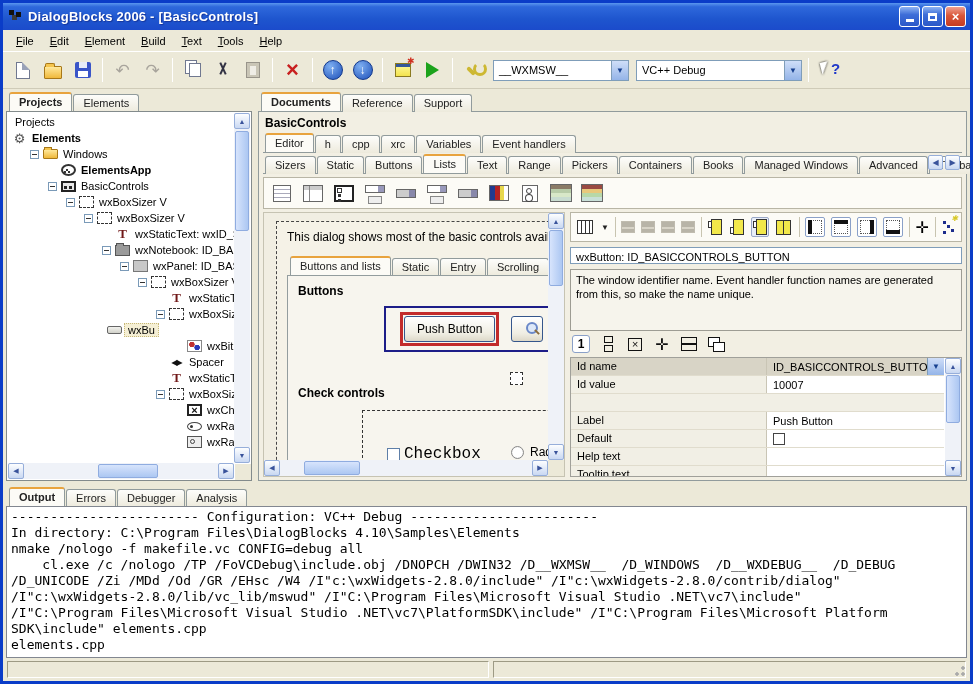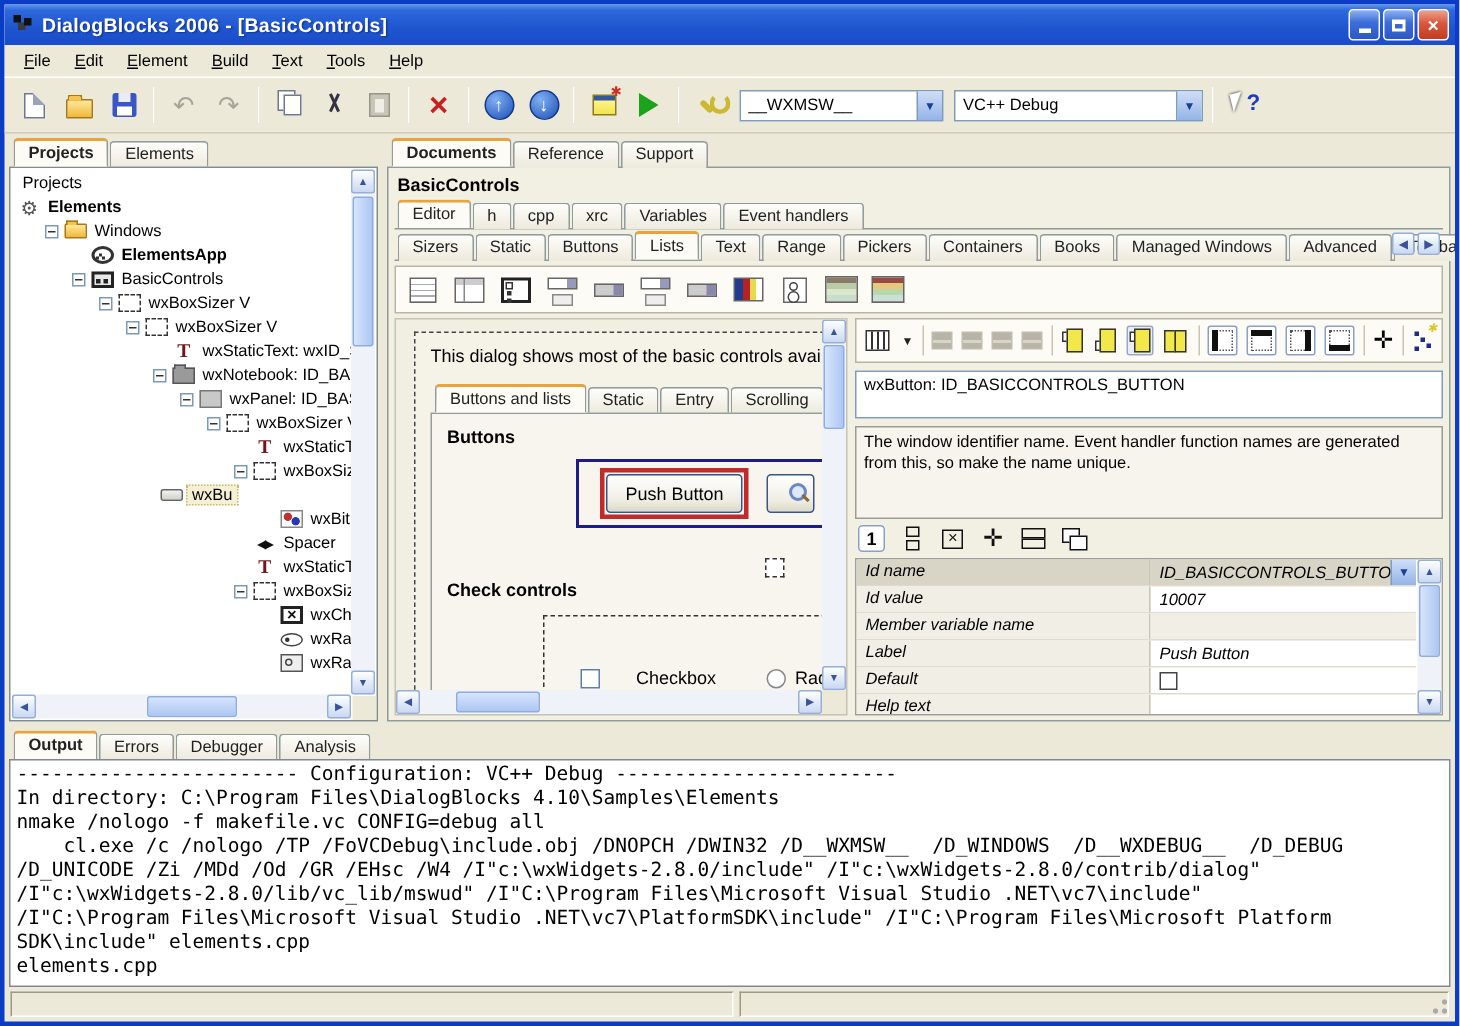--- a/index.html
+++ b/index.html
@@ -155,21 +155,21 @@
   .xpbtn{height:26px;border:1px solid #35568C;border-radius:3px;background:linear-gradient(180deg,#FFFFFF,#EFEDE2 70%,#DDD8C8);
     font-size:12px;display:flex;align-items:center;justify-content:center;padding:0 12px;white-space:nowrap;}
   .sel-red{border:3px solid #C22B2B;padding:1px;}
   .magbtn{width:32px;}
   .ic-mag{position:relative;width:16px;height:16px;}
   .ic-mag::before{content:"";position:absolute;left:2px;top:1px;width:8px;height:8px;border:2px solid #6A88C8;border-radius:50%;background:#DDE8F8;}
   .ic-mag::after{content:"";position:absolute;left:10px;top:10px;width:6px;height:2px;background:#8A6A3A;transform:rotate(45deg);}
   .spacer-sq{position:absolute;left:222px;top:96px;width:13px;height:13px;border:1px dashed #333;background:#fff;}
   .check-grp{margin-top:34px;}
   .static-box{margin:10px 0 0 64px;width:460px;height:88px;border:1px dashed #333;position:relative;}
-  .cb-row{position:absolute;left:24px;top:34px;display:flex;align-items:center;gap:24px;font-size:12px;}
+  .cb-row{position:absolute;left:24px;top:34px;display:flex;align-items:center;gap:4px;font-size:16px;font-family:Liberation Mono, monospace;}
   .cb{width:13px;height:13px;border:1px solid #5E7FA8;background:#fff;}
   .rb-row{position:absolute;left:148px;top:34px;display:flex;align-items:center;gap:6px;font-size:12px;}
   .rb{width:13px;height:13px;border:1px solid #888;border-radius:50%;background:radial-gradient(circle,#fff 55%,#D8D8D8);}
   .hsplit2{width:5px;flex:0 0 5px;}
   
   .sb{position:absolute;background:#EFF2F8;}
   .sb .sbb{position:absolute;width:16px;height:16px;border:1px solid #96AEDA;border-radius:2px;
     background:linear-gradient(180deg,#FDFEFF,#C9D8F2);color:#39539B;font-size:7px;display:flex;align-items:center;justify-content:center;}
   .sb .thumb{position:absolute;border:1px solid #8FACE0;border-radius:2px;background:linear-gradient(90deg,#D7E4FC,#ACC7F2);}
   .sb.h .thumb{background:linear-gradient(180deg,#D7E4FC,#ACC7F2);}
@@ -193,36 +193,36 @@
   .pt-border{width:22px;height:20px;border:1px solid #8AA0C8;border-radius:2px;background:#fff;position:relative;}
   .pt-border::before{content:"";position:absolute;left:2px;top:2px;right:2px;bottom:2px;border:1px dotted #555;}
   .pt-border::after{content:"";position:absolute;background:#111;}
   .pt-border.l::after{left:2px;top:2px;bottom:2px;width:4px;}
   .pt-border.t::after{left:2px;top:2px;right:2px;height:4px;}
   .pt-border.r::after{right:2px;top:2px;bottom:2px;width:4px;}
   .pt-border.b::after{left:2px;bottom:2px;right:2px;height:4px;}
   .pt-conn{position:relative;width:14px;height:16px;}
   .pt-conn::before{content:"";position:absolute;left:2px;top:2px;width:3px;height:3px;background:#1C2C8C;box-shadow:4px 4px 0 #1C2C8C,8px 8px 0 #1C2C8C,0 10px 0 #1C2C8C;}
   .pt-conn::after{content:"✱";position:absolute;right:-3px;top:-5px;color:#D8C828;font-size:8px;}
-  .prop-id-field{margin-top:5px;height:32px;border:1px solid #7F9DB9;background:#fff;font-size:11px;padding:3px 5px;white-space:nowrap;overflow:hidden;}
+  .prop-id-field{margin-top:5px;height:17px;border:1px solid #7F9DB9;background:#fff;font-size:11px;padding:3px 5px;white-space:nowrap;overflow:hidden;}
   .prop-desc{margin-top:5px;height:62px;border:1px solid #9D9C93;background:#F6F4EC;font-size:11px;padding:3px 5px;line-height:14px;}
   .mini-toolbar{height:26px;flex:0 0 26px;display:flex;align-items:center;gap:9px;padding:2px 2px;}
   .mt-one{width:18px;height:18px;border:1px solid #8AA0C8;border-radius:3px;background:#fff;font-weight:bold;font-size:12px;display:flex;align-items:center;justify-content:center;}
   .mt{display:flex;align-items:center;justify-content:center;width:18px;height:18px;color:#111;}
   .mt-dock{position:relative;width:10px;height:16px;}
   .mt-dock::before{content:"";position:absolute;left:1px;top:0;width:7px;height:5px;border:1px solid #111;}
   .mt-dock::after{content:"";position:absolute;left:1px;bottom:0;width:7px;height:5px;border:1px solid #111;}
   .mt-xbox{width:14px;height:13px;border:1px solid #111;font-size:11px;display:flex;align-items:center;justify-content:center;}
   .mt-split{position:relative;width:16px;height:14px;}
   .mt-split::before{content:"";position:absolute;left:0;top:0;width:14px;height:5px;border:1px solid #111;}
   .mt-split::after{content:"";position:absolute;left:0;bottom:0;width:14px;height:5px;border:1px solid #111;}
   .mt-dup{position:relative;width:16px;height:14px;}
   .mt-dup::before{content:"";position:absolute;left:0;top:0;width:10px;height:8px;border:1px solid #111;background:#fff;}
   .mt-dup::after{content:"";position:absolute;left:5px;top:5px;width:10px;height:8px;border:1px solid #111;background:#fff;}
-  .prop-grid-wrap{flex:1;position:relative;border:1px solid #A0A09A;background:#fff;overflow:hidden;min-height:0;font-style:italic;}
+  .prop-grid-wrap{flex:1;position:relative;border:1px solid #A0A09A;background:#fff;overflow:hidden;min-height:0;}
   .prop-grid{position:absolute;left:0;top:0;right:17px;bottom:0;}
   .pg-row{height:18px;display:flex;border-bottom:1px solid #E0DCCD;font-size:11px;align-items:stretch;}
   .pg-label{width:196px;flex:0 0 196px;background:#F1EFE5;border-right:1px solid #C9C5B5;padding:2px 6px;white-space:nowrap;overflow:hidden;}
   .pg-value{flex:1;padding:2px 6px;display:flex;align-items:center;white-space:nowrap;overflow:hidden;position:relative;}
   .pg-row.selected .pg-label,.pg-row.selected .pg-value{background:#D8D4C6;}
   .pg-row.dim .pg-value{background:#F1EFE5;}
   .pg-combo{position:absolute;right:0;top:0;bottom:0;width:17px;background:linear-gradient(180deg,#CFDEF8,#94B4E8);
     border-left:1px solid #7F9DB9;color:#17408F;font-size:8px;display:flex;align-items:center;justify-content:center;}
   .pg-check{width:12px;height:12px;border:1px solid #444;background:#fff;}
   
@@ -666,21 +666,20 @@
                       <span class="pg-combo">▼</span>
                     </span>
                   </div>
                   <div class="pg-row">
                     <span class="pg-label">Id value</span>
                     <span class="pg-value">
                       <span>10007</span>
                     </span>
                   </div>
                   <div class="pg-row dim">
-                    <span class="pg-label">Member variable name</span>
                     <span class="pg-value">
                       <span></span>
                     </span>
                   </div>
                   <div class="pg-row">
                     <span class="pg-label">Label</span>
                     <span class="pg-value">
                       <span>Push Button</span>
                     </span>
                   </div>

